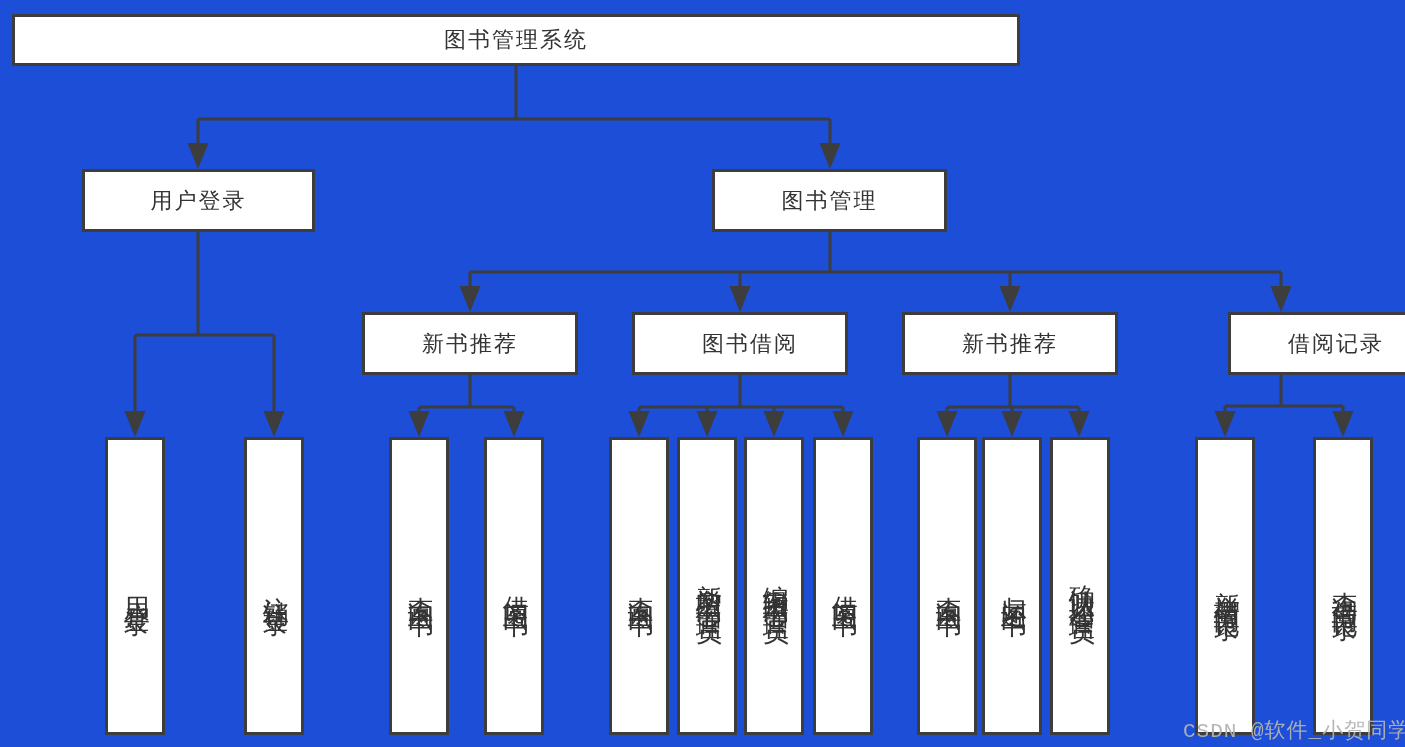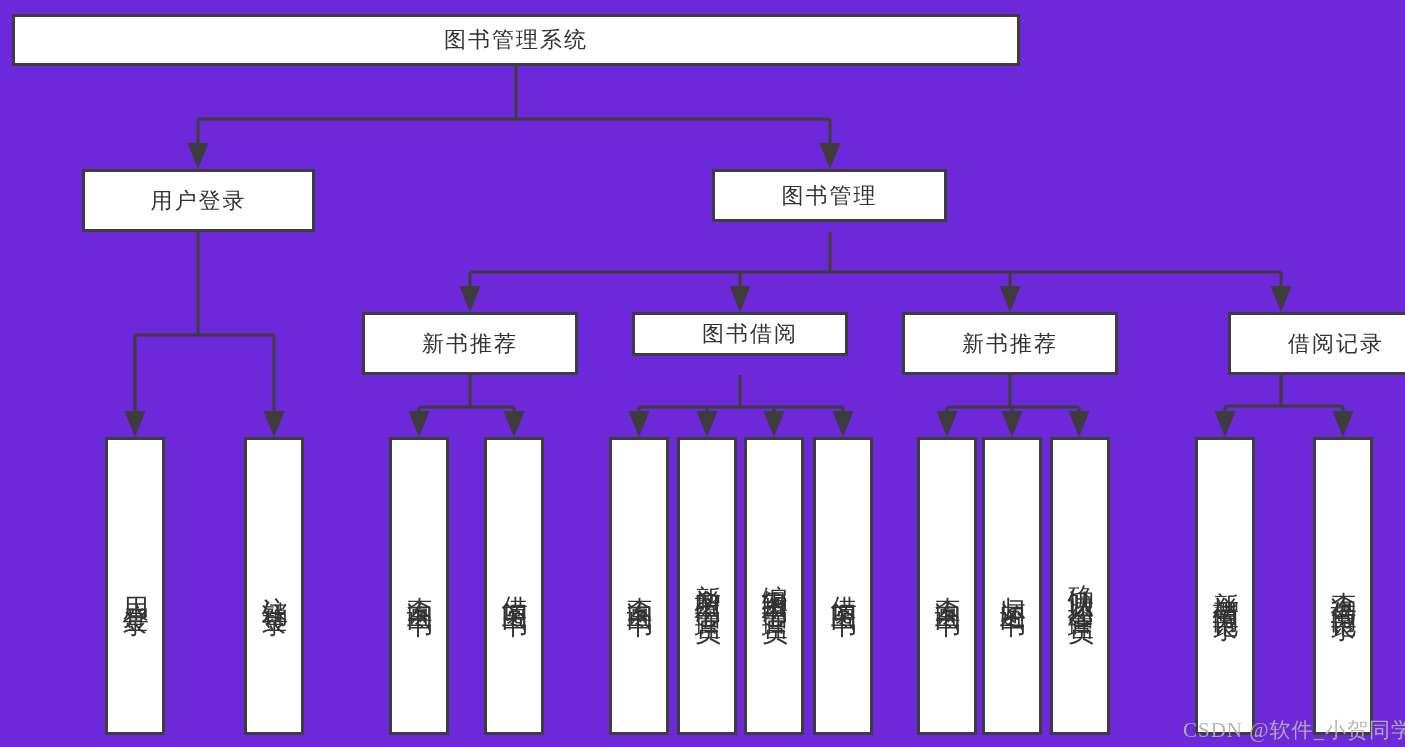--- a/index.html
+++ b/index.html
@@ -1,22 +1,22 @@
 <!DOCTYPE html>
 <html><head>
 <meta charset="utf-8">
 <style>
   html, body { margin: 0; padding: 0; background: #ffffff; }
   #stage {
     position: relative;
     width: 1405px;
     height: 747px;
-    background: #6d28d9;
+    background: #1d4ed8;
     overflow: hidden;
-    font-family: Liberation Serif, serif;
+    font-family: Liberation Mono, monospace;
     color: #333333;
   }
   #connectors {
     position: absolute;
     left: 0; top: 0;
     width: 1405px; height: 747px;
     z-index: 1;
   }
   .box {
     position: absolute;
@@ -39,24 +39,24 @@
     text-orientation: mixed;
     font-size: 26px;
     letter-spacing: 5px;
     line-height: 1.1;
     white-space: nowrap;
   }
   
   .n-root   { left: 12px;   top: 14px;  width: 1008px; height: 52px; }
   
   .n-login  { left: 82px;   top: 169px; width: 233px;  height: 63px; }
-  .n-mgmt   { left: 712px;  top: 169px; width: 235px;  height: 53px; }
+  .n-mgmt   { left: 712px;  top: 169px; width: 235px;  height: 63px; }
   
   .n-rec    { left: 362px;  top: 312px; width: 216px;  height: 63px; }
-  .n-borrow { left: 632px;  top: 312px; width: 216px;  height: 44px; padding-left: 20px; }
+  .n-borrow { left: 632px;  top: 312px; width: 216px;  height: 63px; padding-left: 20px; }
   .n-cur    { left: 902px;  top: 312px; width: 216px;  height: 63px; }
   .n-hist   { left: 1228px; top: 312px; width: 216px;  height: 63px; }
   
   .leaf { top: 437px; width: 60px; height: 298px; }
   .lf-1  { left: 105px; }
   .lf-2  { left: 244px; }
   .lf-3  { left: 389px; }
   .lf-4  { left: 484px; }
   .lf-5  { left: 609px; }
   .lf-6  { left: 677px; }

